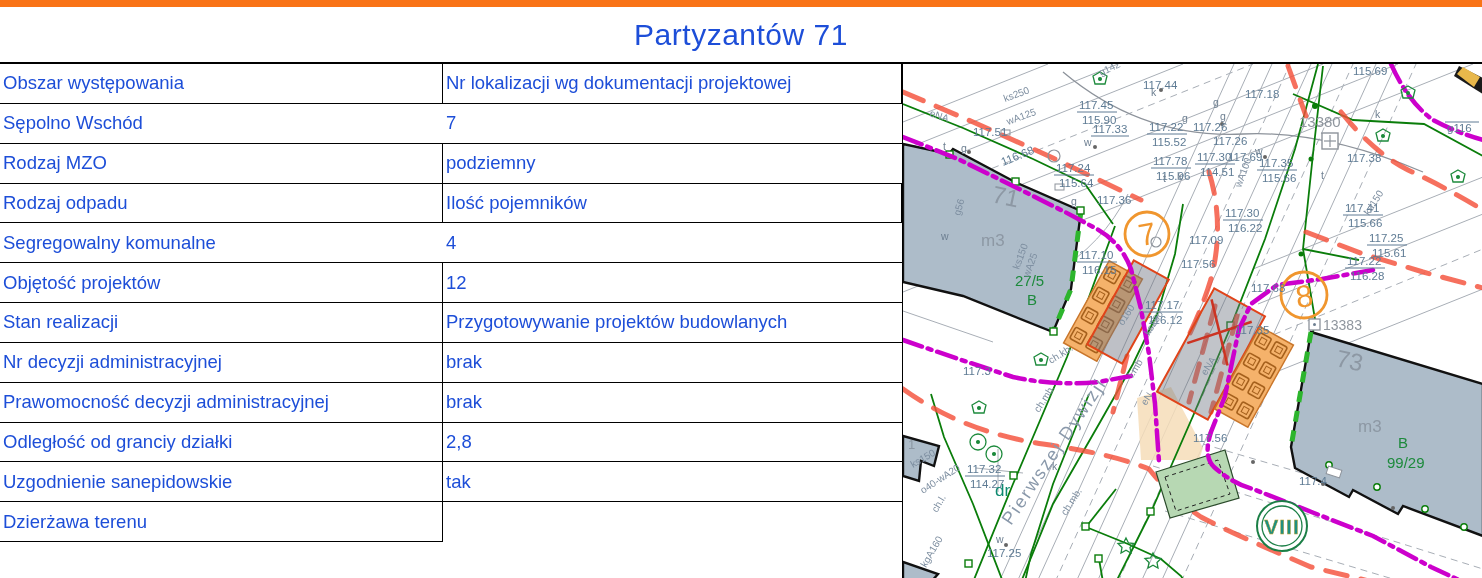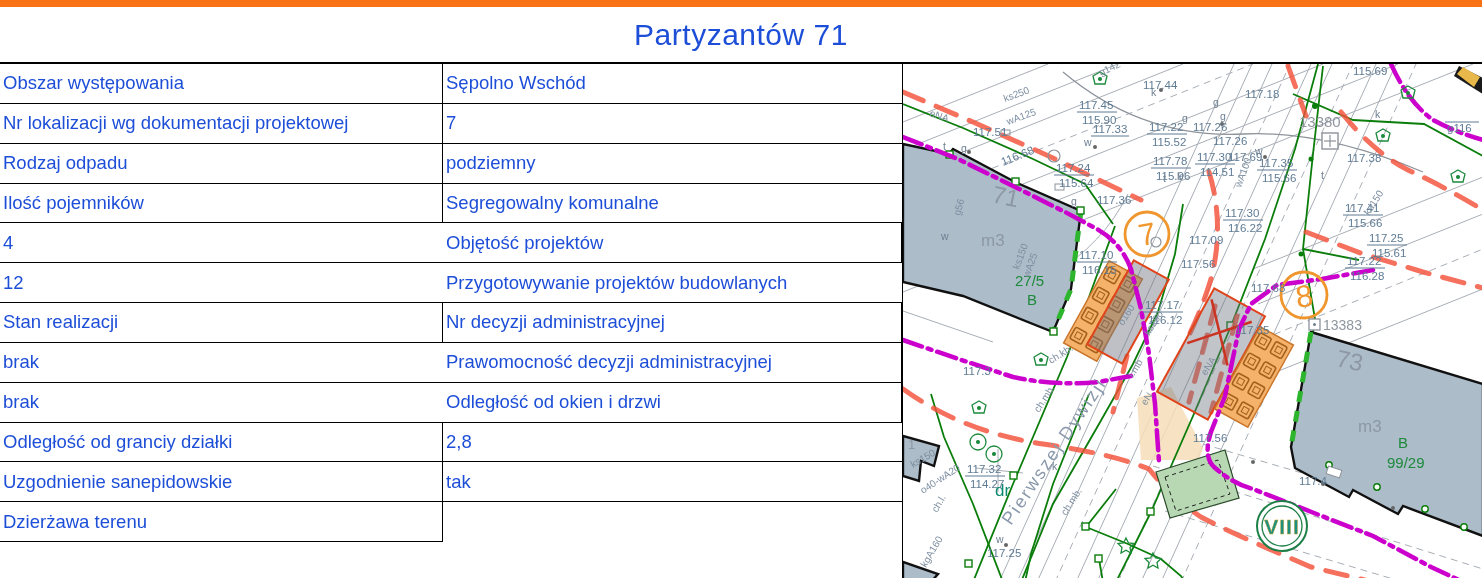--- a/index.html
+++ b/index.html
@@ -54,37 +54,37 @@
 <body>
 
 <div class="screen">
   <div class="title-row">
     <div class="title">Partyzantów 71</div>
   </div>
   <div class="content">
 
     <div class="datasheet">
       <div class="cell label">Obszar występowania</div>
-        <div class="cell value">Sępolno Wschód</div>
-      <div class="cell label">Nr lokalizacji wg dokumentacji projektowej</div>
+        <div class="cell label">Nr lokalizacji wg dokumentacji projektowej</div>
+      <div class="cell value">Sępolno Wschód</div>
         <div class="cell value">7</div>
-        <div class="cell label">Rodzaj odpadu</div>
-      <div class="cell value">podziemny</div>
+      <div class="cell label">Rodzaj MZO</div>
+        <div class="cell value">podziemny</div>
+      <div class="cell label">Rodzaj odpadu</div>
         <div class="cell label">Ilość pojemników</div>
       <div class="cell value">Segregowalny komunalne</div>
         <div class="cell value">4</div>
       <div class="cell label">Objętość projektów</div>
         <div class="cell value">12</div>
-      <div class="cell value">Przygotowywanie projektów budowlanych</div>
-        <div class="cell label">Stan realizacji</div>
+      <div class="cell label">Stan realizacji</div>
+        <div class="cell value">Przygotowywanie projektów budowlanych</div>
       <div class="cell label">Nr decyzji administracyjnej</div>
         <div class="cell value">brak</div>
       <div class="cell label">Prawomocność decyzji administracyjnej</div>
         <div class="cell value">brak</div>
-      <div class="cell label">Odległość od okien i drzwi</div>
       <div class="cell label">Odległość od granciy działki</div>
         <div class="cell value">2,8</div>
       <div class="cell label">Uzgodnienie sanepidowskie</div>
         <div class="cell value">tak</div>
       <div class="cell label">Dzierżawa terenu</div>
     </div>
 
     <div class="mapwrap">
       <svg width="580" height="518" viewBox="0 0 580 518">
 

